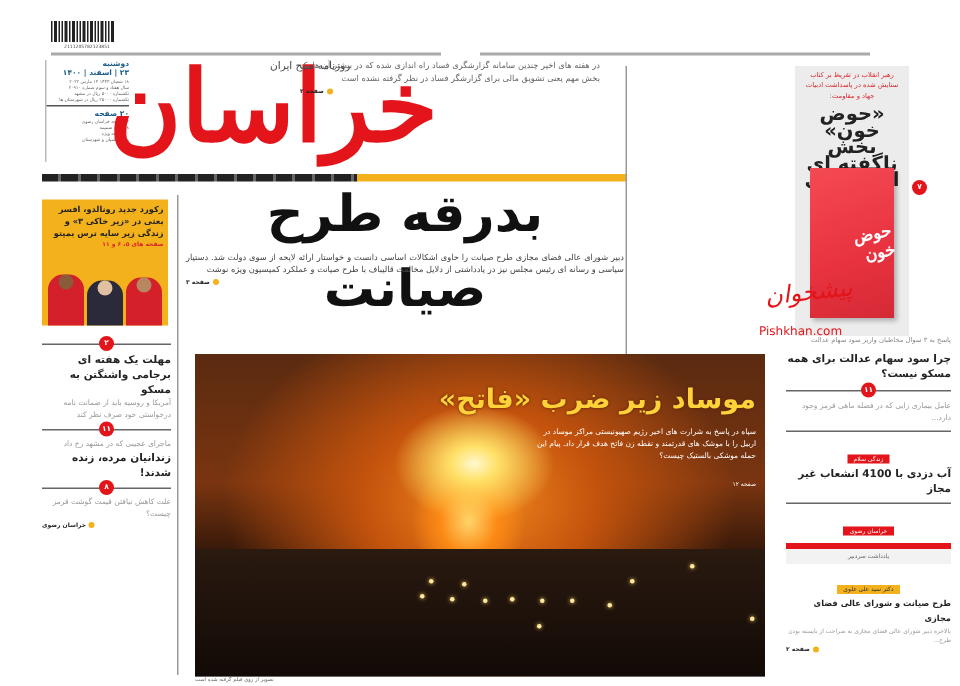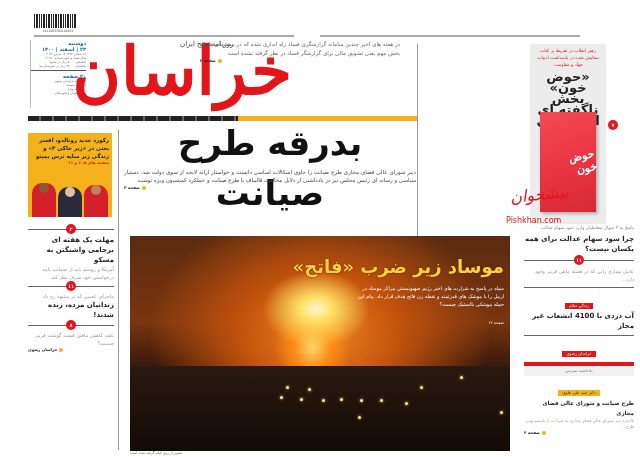--- a/index.html
+++ b/index.html
@@ -166,21 +166,21 @@
 <div class="abs book" style="left:540px;top:112px;width:56px;height:100px;">
   <div class="book-title">حوض خون</div>
 </div>
 <div class="abs red-num red-num-book">۷</div>
 
 <div class="abs watermark-fa">پیشخوان</div>
 <div class="abs watermark-en">Pishkhan.com</div>
 
 <div class="abs rc" style="top:225px;">
   <div class="rc-lede">پاسخ به ۳ سوال مخاطبان واریز سود سهام عدالت</div>
-  <div class="rc-head" style="margin-top:3px">چرا سود سهام عدالت برای همه یکسان نیست؟</div>
+  <div class="rc-head" style="margin-top:3px">چرا سود سهام عدالت برای همه مسکو نیست؟</div>
   <div class="rc-sep">
       <div class="red-num">۱۱</div>
     </div>
   <div class="rc-gray">عامل بیماری زایی که در فضله ماهی قرمز وجود دارد...</div>
   <div class="rc-sep" style="margin:4px 0"></div>
   <div style="text-align:center"><span class="tag">زندگی سلام</span></div>
   <div class="rc-head">آب دزدی با 4100 انشعاب غیر مجاز</div>
   <div class="rc-sep" style="margin:4px 0"></div>
   <div style="text-align:center"><span class="tag">خراسان رضوی</span></div>
   <div class="red-bar" style="margin-top:3px"></div>

